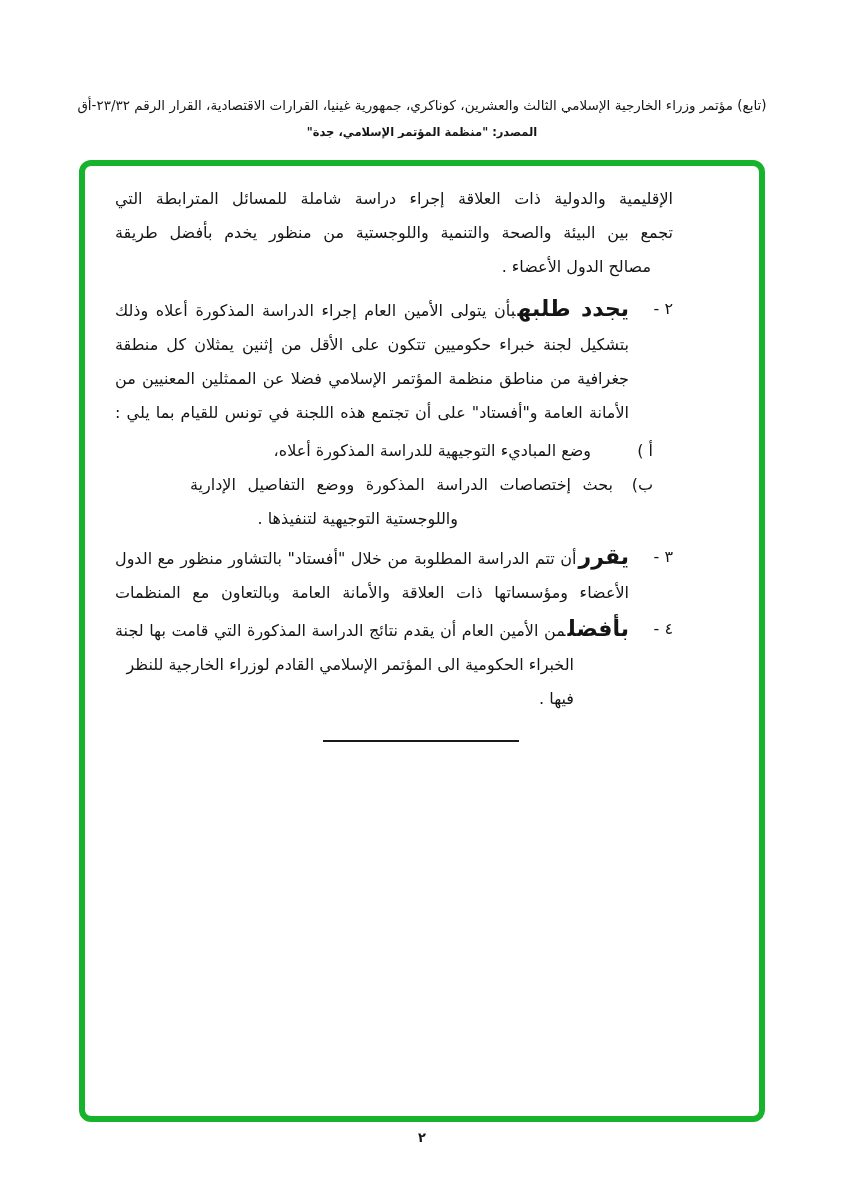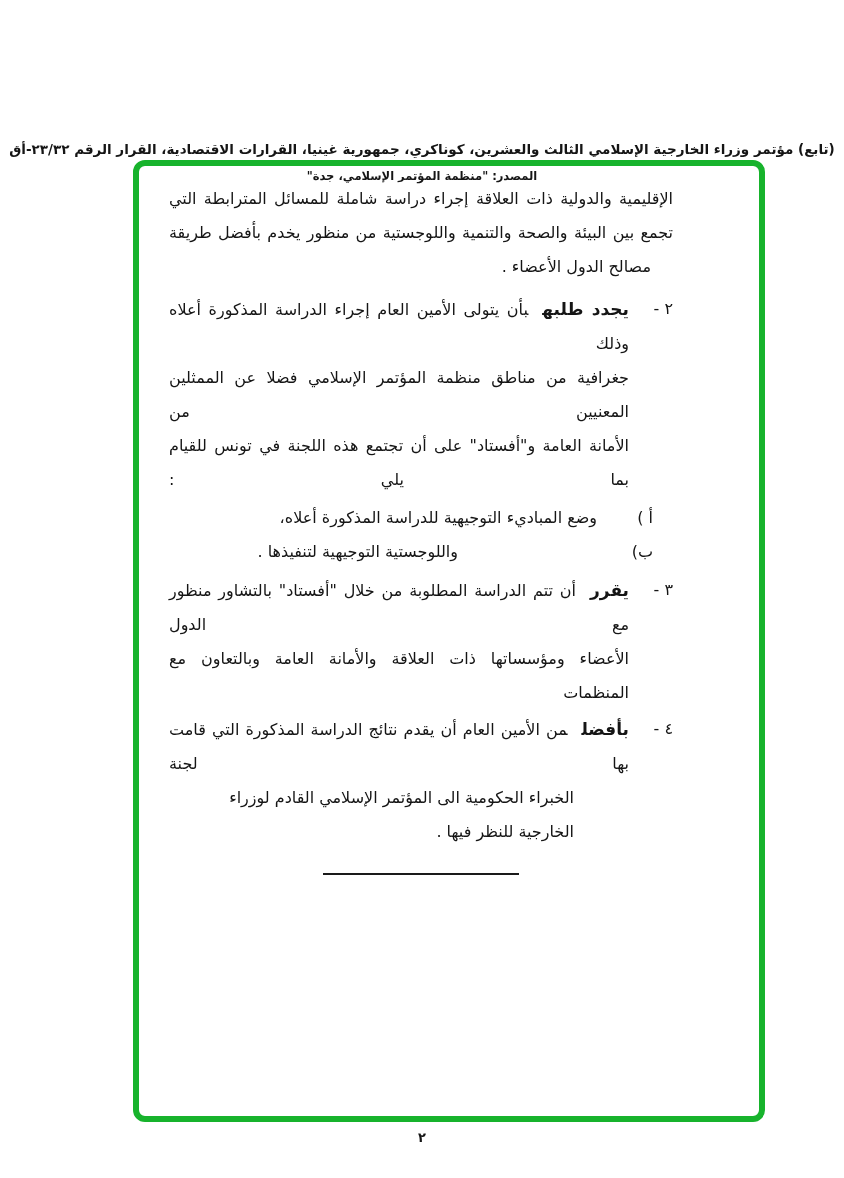--- a/index.html
+++ b/index.html
@@ -9,55 +9,55 @@
     width:844px; height:1178px;
     background:#ffffff;
     font-family:"DejaVu Sans", sans-serif;
     color:#151515;
     direction:rtl;
     overflow:hidden;
   }
   
   .doc-header { position:absolute; top:94px; right:0; left:0; text-align:center; }
   .hline1 {
-    font-size:13.5px; font-weight:700; letter-spacing:0;
-    white-space:nowrap; line-height:22px;margin-top:44px;
+    font-size:13.5px; font-weight:400; letter-spacing:0;
+    white-space:nowrap; line-height:22px;
   }
   .hline2 { font-size:11.5px; font-weight:700; line-height:20px; margin-top:6px; }
   
   .box {
     position:absolute; top:160px; right:79px;
-    width:632px; height:962px;
+    width:686px; height:962px;
     border:6px solid #17b32c;
     border-radius:12px;
     padding:16px 86px 0 30px;
   }
   
   .line {
     font-size:16px; line-height:34px;
     white-space:normal;
     text-align:right;
   }
   .jl { text-align:justify; text-align-last:justify; }
   .mr22 { margin-right:22px; }
-  .mr30 { margin-right:16px; }
+  .mr30 { margin-right:22px; }
   .mr55 { margin-right:55px; }
   .mr155 { margin-right:155px; }
   .mt4 { margin-top:4px; }
   .mt8 { margin-top:8px; }
   .mt2 { margin-top:2px; }
   
   .item { display:flex; gap:10px; }
   .num {
     width:34px; flex:0 0 34px;
     font-size:16px; line-height:34px;
     text-align:right; white-space:nowrap;
   }
   .itext { flex:1 1 auto; min-width:0; }
-  .lead { font-weight:700; font-size:17px; margin-left:14px; }
+  .lead { font-weight:700; font-size:22px; margin-left:2px; }
   
   .sub { display:flex; gap:14px; margin-right:20px; padding-left:75px; }
   .smark {
     width:26px; flex:0 0 26px;
     font-size:16px; line-height:34px;
     text-align:right; white-space:nowrap;
   }
   .stext { flex:1 1 auto; min-width:0; }
   
   .separator {
@@ -86,35 +86,37 @@
     <div class="intro">
       <div class="line jl">الإقليمية والدولية ذات العلاقة إجراء دراسة شاملة للمسائل المترابطة التي</div>
       <div class="line jl">تجمع بين البيئة والصحة والتنمية واللوجستية من منظور يخدم بأفضل طريقة</div>
       <div class="line mr22">مصالح الدول الأعضاء .</div>
     </div>
 
     <div class="item mt8">
       <div class="num">٢ -</div>
       <div class="itext">
         <div class="line jl"><span class="lead">يجدد طلبه</span><span>بأن يتولى الأمين العام إجراء الدراسة المذكورة أعلاه وذلك</span></div>
+        <div class="line jl">بتشكيل لجنة خبراء حكوميين تتكون على الأقل من إثنين يمثلان كل منطقة</div>
         <div class="line jl">جغرافية من مناطق منظمة المؤتمر الإسلامي فضلا عن الممثلين المعنيين من</div>
         <div class="line jl">الأمانة العامة و"أفستاد" على أن تجتمع هذه اللجنة في تونس للقيام بما يلي :</div>
       </div>
     </div>
 
     <div class="sub mt4">
       <div class="smark">أ )</div>
       <div class="stext">
         <div class="line mr30">وضع المباديء التوجيهية للدراسة المذكورة أعلاه،</div>
       </div>
     </div>
 
     <div class="sub">
       <div class="smark">ب)</div>
       <div class="stext">
+        <div class="line jl">بحث إختصاصات الدراسة المذكورة ووضع التفاصيل الإدارية</div>
         <div class="line mr155">واللوجستية التوجيهية لتنفيذها .</div>
       </div>
     </div>
 
     <div class="item mt4">
       <div class="num">٣ -</div>
       <div class="itext">
         <div class="line jl"><span class="lead">يقرر</span><span>أن تتم الدراسة المطلوبة من خلال "أفستاد" بالتشاور منظور مع الدول</span></div>
         <div class="line jl">الأعضاء ومؤسساتها ذات العلاقة والأمانة العامة وبالتعاون مع المنظمات</div>
       </div>

